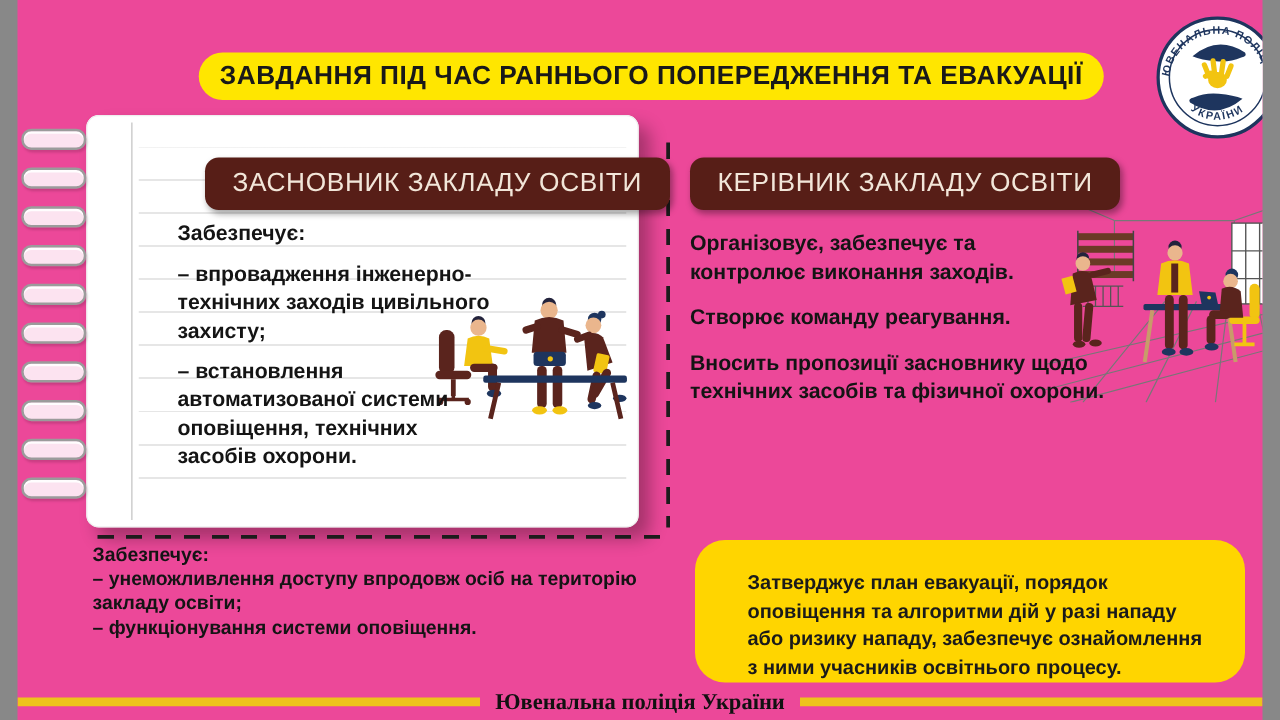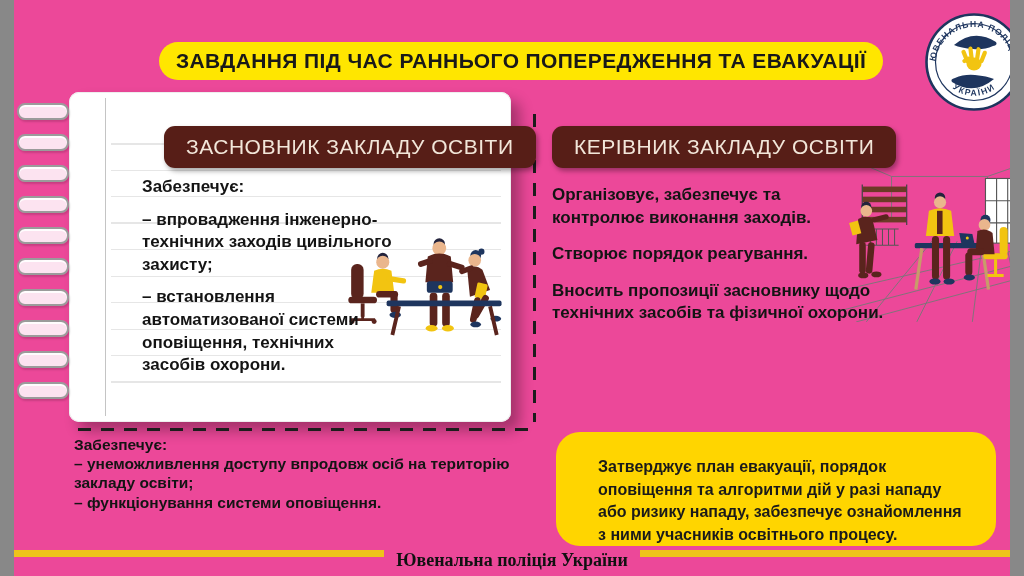--- a/index.html
+++ b/index.html
@@ -81,21 +81,21 @@
   
   .highlight-box{
     position:absolute;left:542px;top:432px;width:440px;height:114px;
     background:#FFD500;border-radius:24px;box-sizing:border-box;
     padding:24px 24px 10px 42px;
     font-size:16px;font-weight:700;line-height:1.42;color:#1a1a1a;
   }
   
   .footer{
     position:absolute;left:0;right:0;top:550px;height:22px;
-    display:flex;gap:10px;z-index:6;background:transparent;
+    display:flex;align-items:center;gap:10px;z-index:6;background:transparent;
   }
   .footer .line{flex:1;height:7px;background:#EEC31B;}
   .footer .label{
     font-family:"Liberation Serif",serif;font-weight:700;font-size:18px;color:#111;
     white-space:nowrap;padding:0 2px;
   }
 </style>
 </head>
 <body>
 
@@ -199,21 +199,21 @@
 
     <rect x="57" y="76" width="120" height="6" rx="2" fill="#1E355E"></rect>
     <path d="M70,82 L63,112 M165,82 L172,112" stroke="#5A241D" stroke-width="4" fill="none"></path>
   </svg>
 
   <div class="divider-v"></div>
   <div class="divider-h"></div>
 
   <div class="right-col">
     <p class="w300">Організовує, забезпечує та контролює виконання заходів.</p>
-    <p>Створює порядок реагування.</p>
+    <p>Створює команду реагування.</p>
     <p class="w400">Вносить пропозиції засновнику щодо технічних засобів та фізичної охорони.</p>
   </div>
 
   <svg class="illu-office" viewBox="0 0 200 180" aria-hidden="true">
 
     <g stroke="#777" stroke-width="0.9" fill="none">
       <path d="M55,36 L150,36 M55,36 L55,80 M150,36 L150,80"></path>
       <path d="M8,16 L55,36 M196,20 L150,36"></path>
       <path d="M0,150 L200,104 M0,170 L200,118 M20,180 L200,132"></path>
       <path d="M30,180 L95,100 M80,180 L120,100 M135,180 L145,100 M185,180 L168,100"></path>

